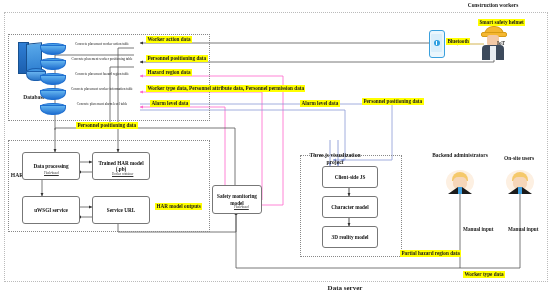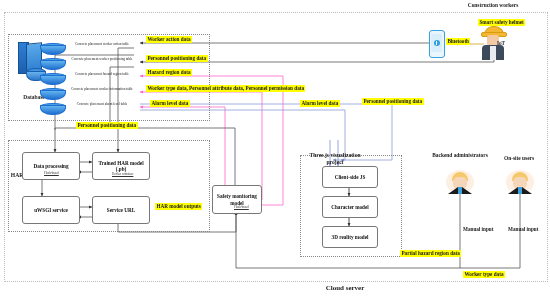--- a/index.html
+++ b/index.html
@@ -242,15 +242,15 @@
   <div class="person" style="left:506px;top:170px;width:28px;height:24px;">
     <div style="position:absolute;left:0;top:0;width:28px;height:24px;background:#fdf0e2;border-radius:50%;"></div>
     <div style="position:absolute;left:6px;top:2px;width:16px;height:9px;background:#f5c96b;border-radius:8px 8px 0 0;"></div>
     <div style="position:absolute;left:7px;top:7px;width:14px;height:12px;background:#f6d6b8;border-radius:5px;"></div>
     <div style="position:absolute;left:2px;top:17px;width:10px;height:7px;background:#1b1b1b;clip-path:polygon(0 100%,100% 0,100% 100%);"></div>
     <div style="position:absolute;left:16px;top:17px;width:10px;height:7px;background:#1b1b1b;clip-path:polygon(0 0,100% 100%,0 100%);"></div>
     <div style="position:absolute;left:12px;top:17px;width:4px;height:7px;background:#3fa0e0;"></div>
   </div>
   <div class="lbl" style="left:508px;top:227px;">Manual input</div>
 
-  <div class="cap" style="left:300px;top:284px;width:90px;font-size:7px;">Cloud server</div>
+  <div class="cap" style="left:300px;top:284px;width:90px;font-size:7px;">Data server</div>
 
 </div>
 
 </body></html>

